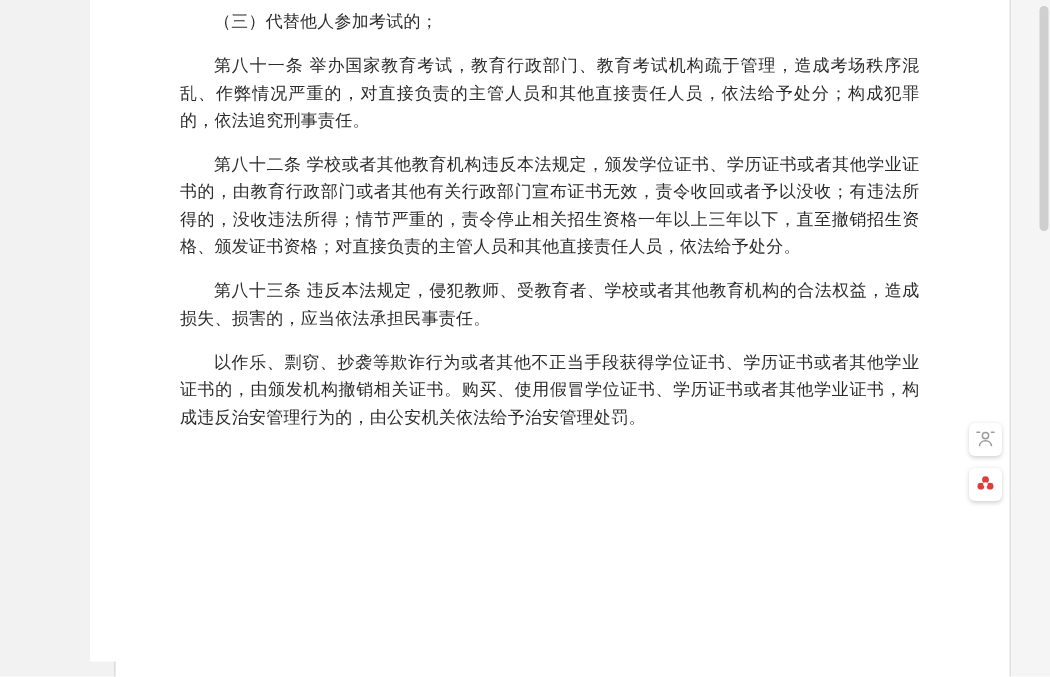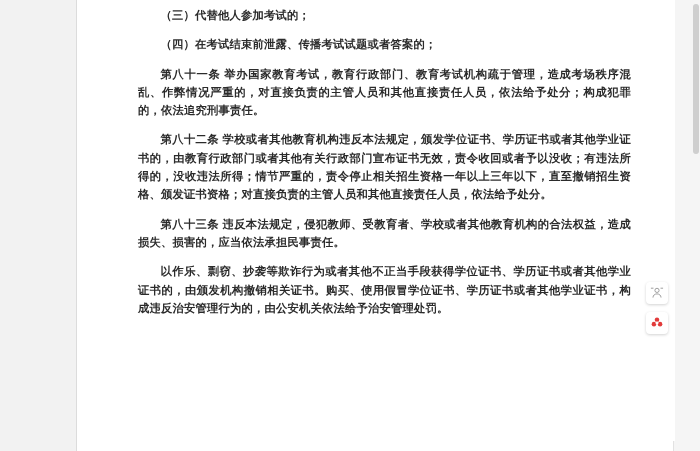--- a/index.html
+++ b/index.html
@@ -33,28 +33,27 @@
     position: absolute;
     right: 0;
     top: 0;
     width: 26px;
     height: 451px;
     background: #f5f5f5;
     border-left: 1px solid #e2e2e2;
   }
   .doc-body {
     position: absolute;
-    left: 78px;
+    left: 60px;
     top: 0;
     width: 597px;
     height: 441px;
     background: #ffffff;
     box-sizing: border-box;
     padding: 6px 44px 0 60px;
-    font-weight: bold;
   }
   .para {
     font-size: 11.3px;
     line-height: 1.62;
     color: #2b2b2b;
     margin: 0 0 11px 0;
     text-align: justify;
     text-justify: inter-ideograph;
     letter-spacing: 0.2px;
   }
@@ -109,21 +108,20 @@
 </head>
 <body>
 
 <div class="page-wrap">
 
   <div class="left-gutter"></div>
   <div class="right-gutter"></div>
 
   <div class="doc-body">
     <p class="para list-item">（三）代替他人参加考试的；</p>
-    <p class="para list-item">（四）在考试结束前泄露、传播考试试题或者答案的；</p>
     <p class="para indent">第八十一条 举办国家教育考试，教育行政部门、教育考试机构疏于管理，造成考场秩序混乱、作弊情况严重的，对直接负责的主管人员和其他直接责任人员，依法给予处分；构成犯罪的，依法追究刑事责任。</p>
     <p class="para indent">第八十二条 学校或者其他教育机构违反本法规定，颁发学位证书、学历证书或者其他学业证书的，由教育行政部门或者其他有关行政部门宣布证书无效，责令收回或者予以没收；有违法所得的，没收违法所得；情节严重的，责令停止相关招生资格一年以上三年以下，直至撤销招生资格、颁发证书资格；对直接负责的主管人员和其他直接责任人员，依法给予处分。</p>
     <p class="para indent">第八十三条 违反本法规定，侵犯教师、受教育者、学校或者其他教育机构的合法权益，造成损失、损害的，应当依法承担民事责任。</p>
     <p class="para indent">以作乐、剽窃、抄袭等欺诈行为或者其他不正当手段获得学位证书、学历证书或者其他学业证书的，由颁发机构撤销相关证书。购买、使用假冒学位证书、学历证书或者其他学业证书，构成违反治安管理行为的，由公安机关依法给予治安管理处罚。</p>
   </div>
 
   <div class="side-widgets">
     <div class="widget-btn" title="reader-mode">
       <span>
         <svg width="14" height="14" viewBox="0 0 16 16">

